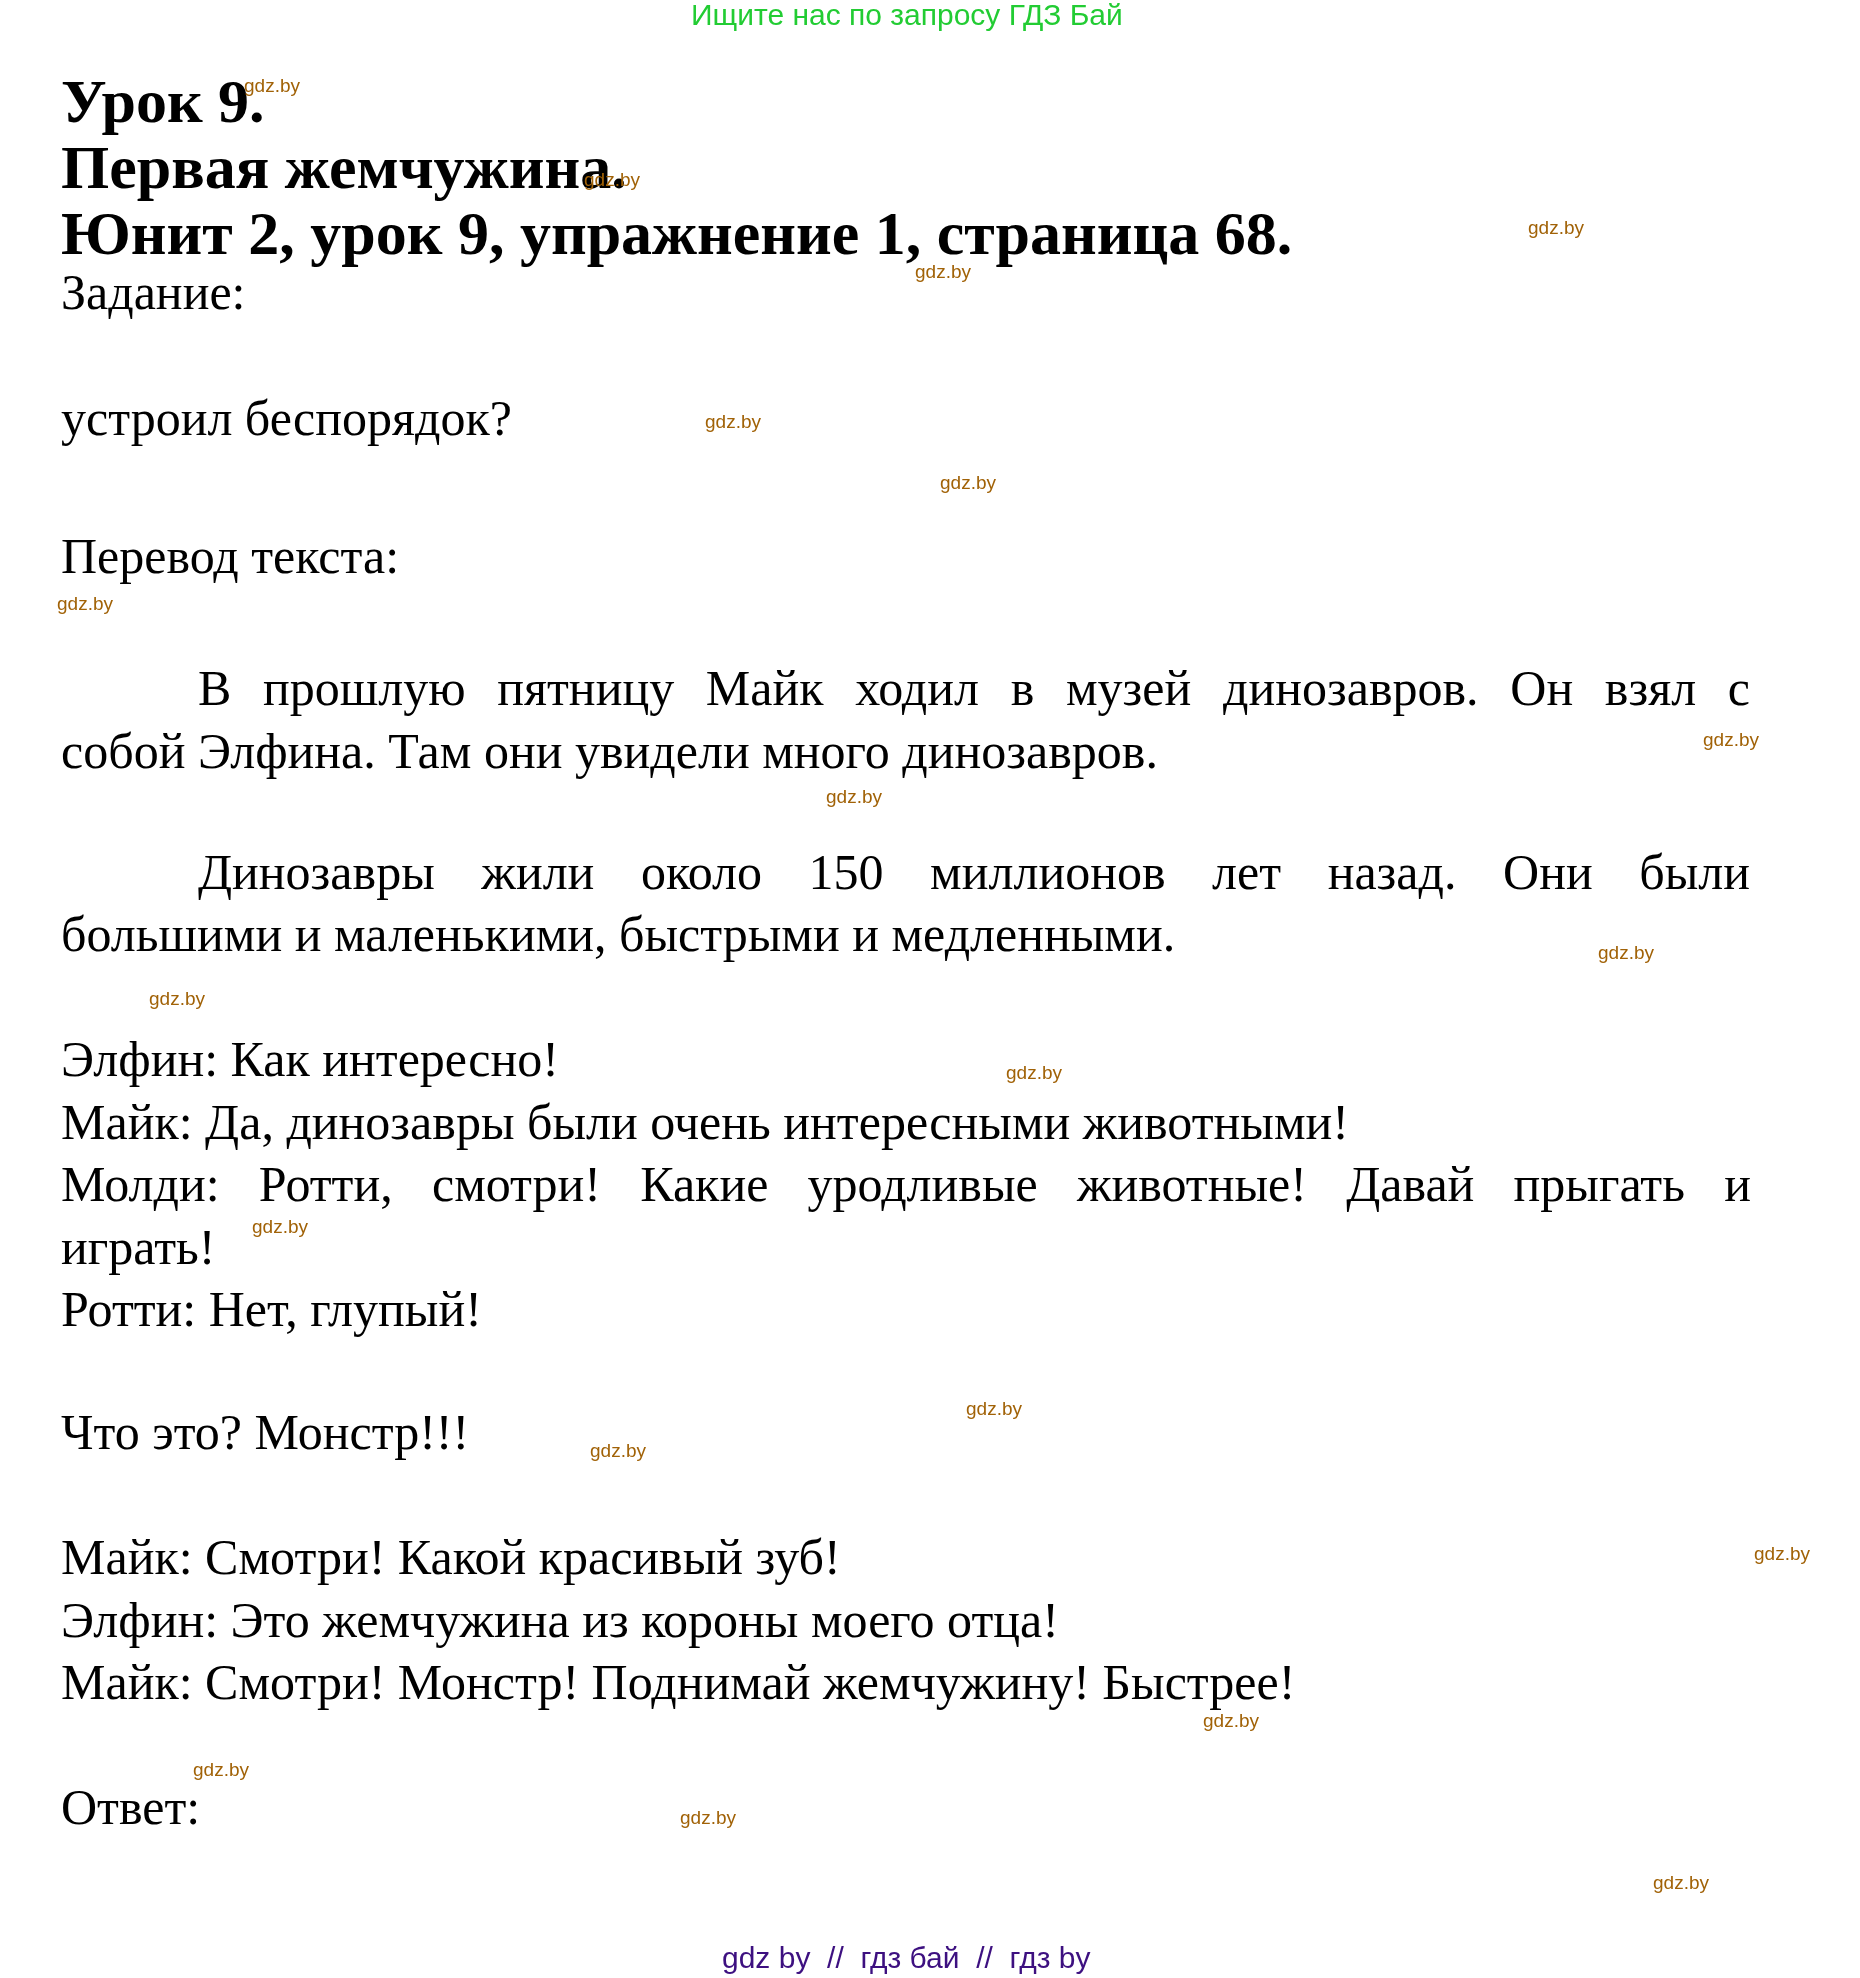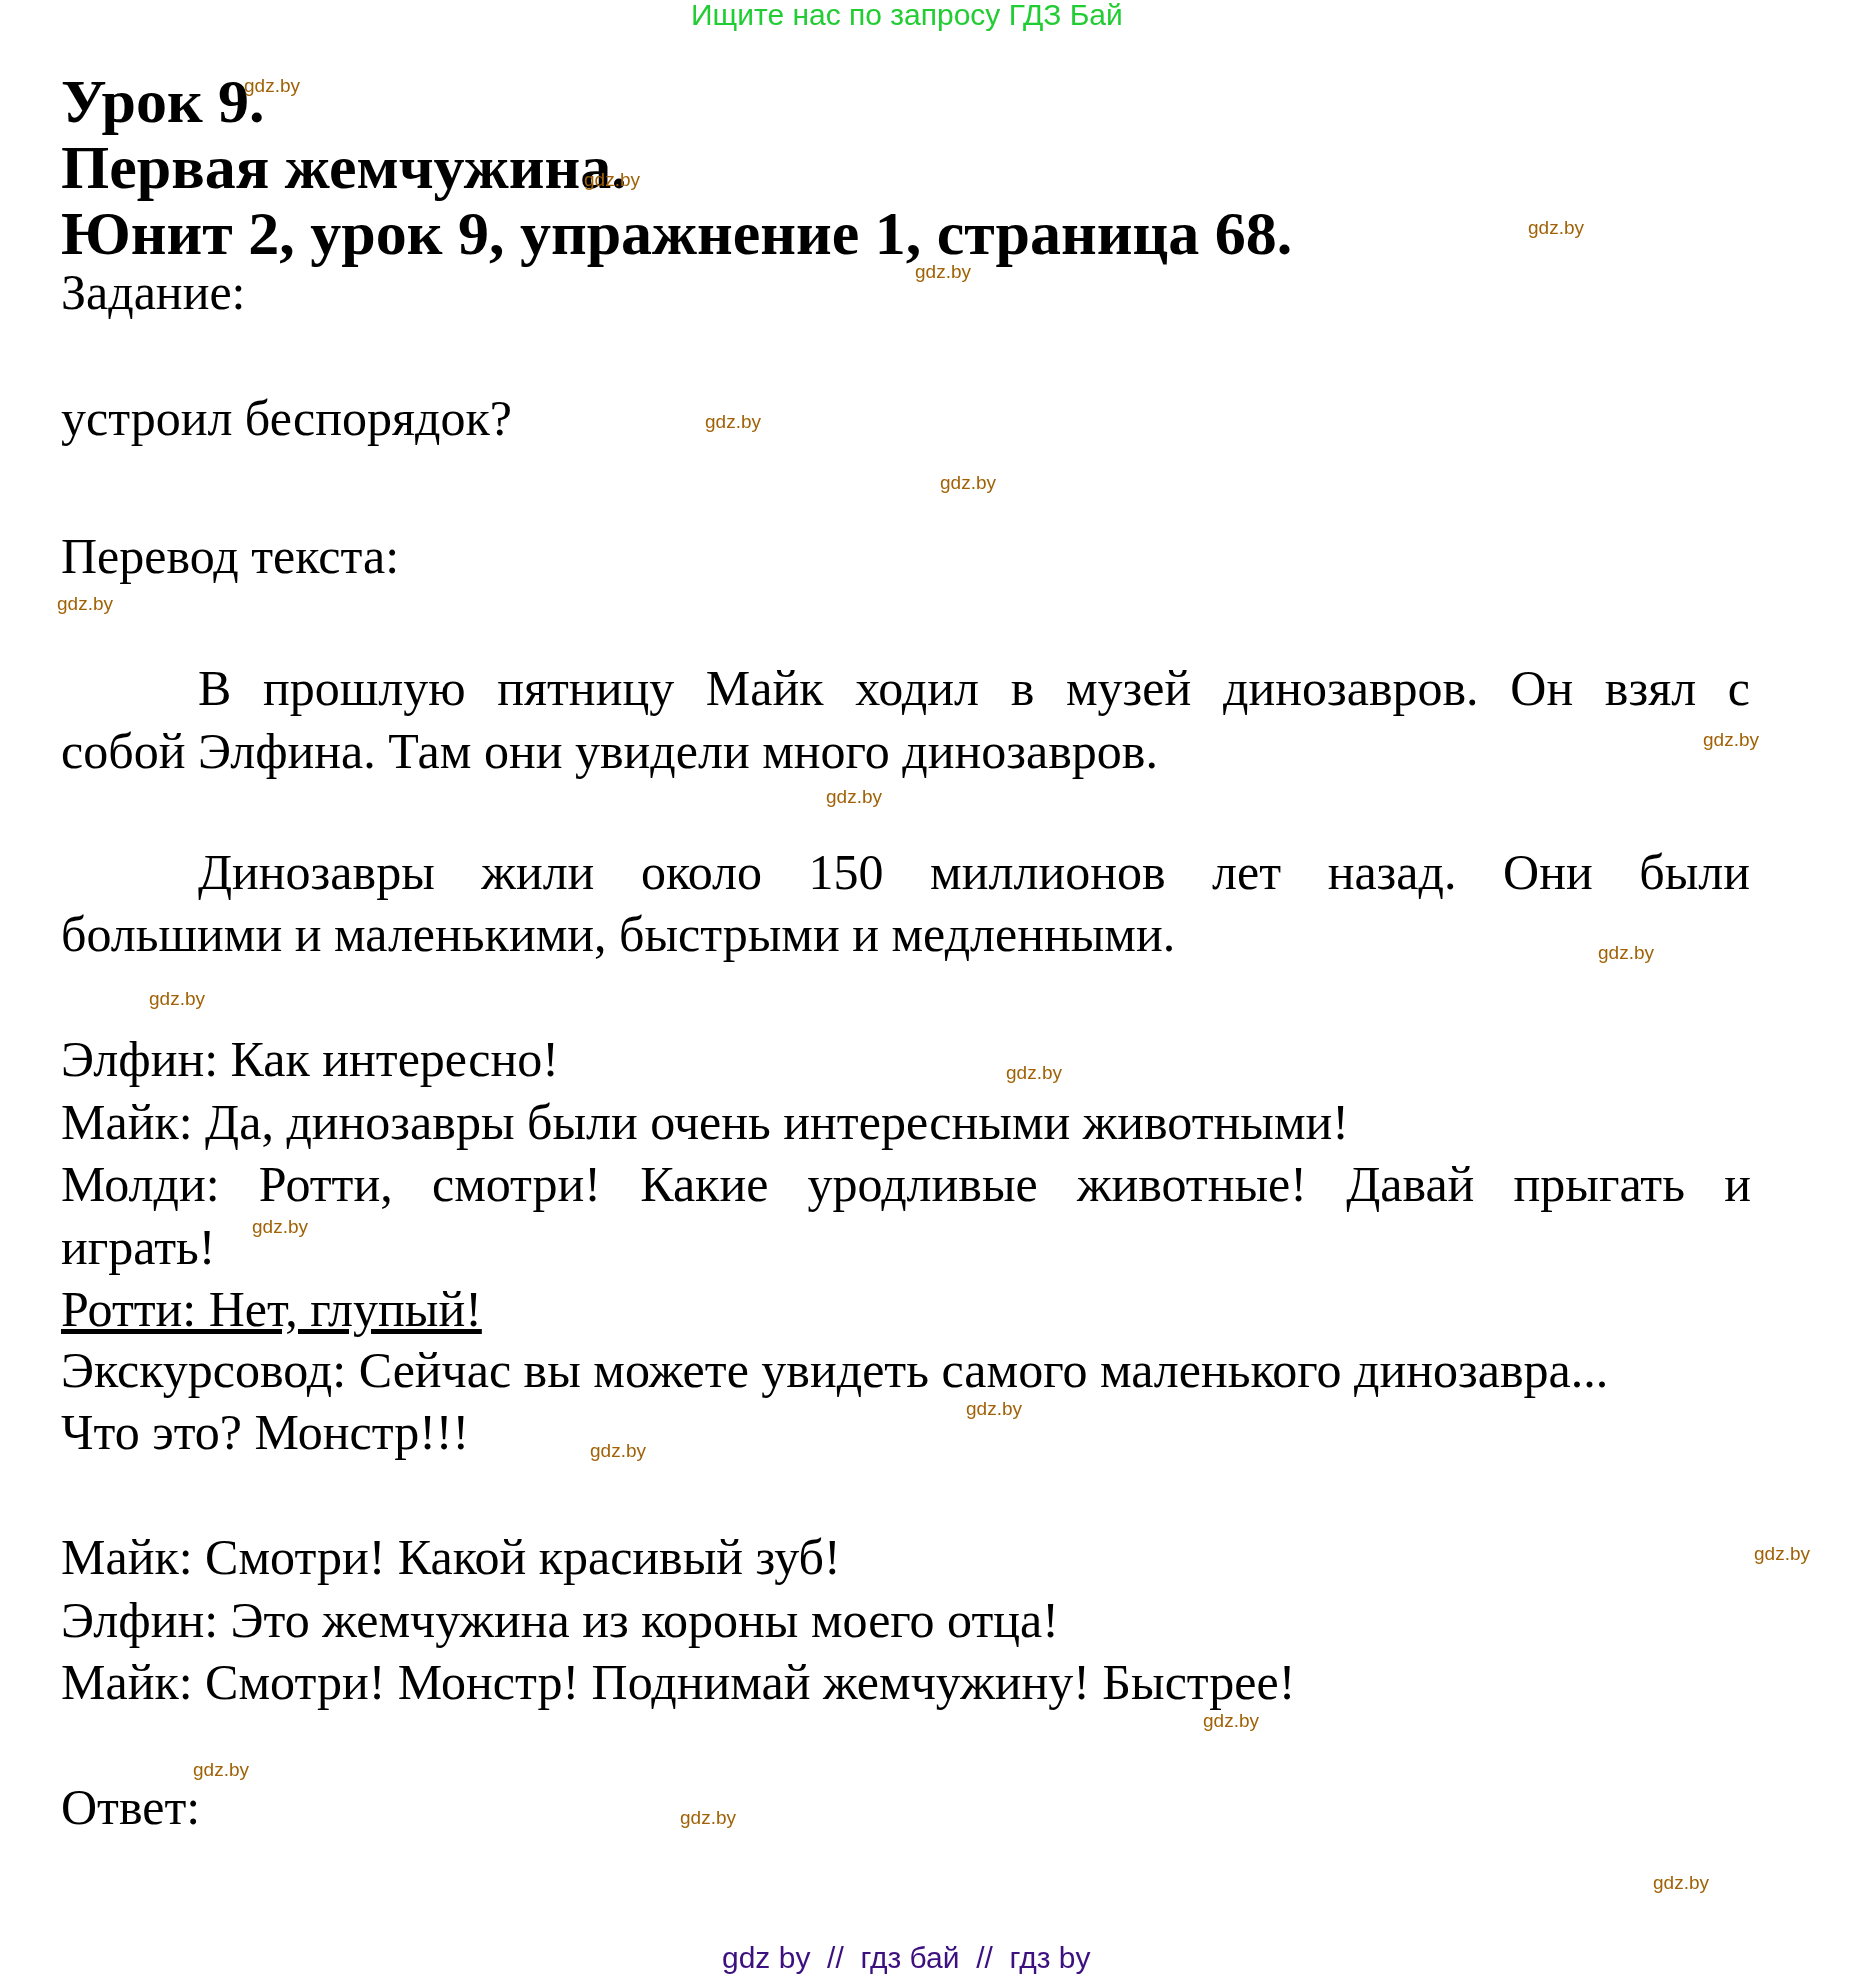--- a/index.html
+++ b/index.html
@@ -53,22 +53,21 @@
 
   <div class="abs serif t" style="left:61px; top:1030px;">Элфин: Как интересно!</div>
   <div class="abs wm" style="left:1006px; top:1062px;">gdz.by</div>
 
   <div class="abs serif t" style="left:61px; top:1093px;">Майк: Да, динозавры были очень интересными животными!</div>
 
   <div class="abs serif t just" style="left:61px; top:1155px;">Молди: Ротти, смотри! Какие уродливые животные! Давай прыгать и</div>
   <div class="abs serif t" style="left:61px; top:1218px;">играть!</div>
   <div class="abs wm" style="left:252px; top:1216px;">gdz.by</div>
 
-  <div class="abs serif t" style="left:61px; top:1280px;text-decoration:underline;">Ротти: Нет, глупый!</div>
-  <div class="abs serif t" style="left:61px; top:1341px;">Экскурсовод: Сейчас вы можете увидеть самого маленького динозавра...</div>
+  <div class="abs serif t" style="left:61px; top:1280px;">Ротти: Нет, глупый!</div>
   <div class="abs wm" style="left:966px; top:1398px;">gdz.by</div>
 
   <div class="abs serif t" style="left:61px; top:1403px;">Что это? Монстр!!!</div>
   <div class="abs wm" style="left:590px; top:1440px;">gdz.by</div>
 
   <div class="abs serif t" style="left:61px; top:1528px;">Майк: Смотри! Какой красивый зуб!</div>
   <div class="abs wm" style="left:1754px; top:1543px;">gdz.by</div>
 
   <div class="abs serif t" style="left:61px; top:1591px;">Элфин: Это жемчужина из короны моего отца!</div>
   <div class="abs serif t" style="left:61px; top:1653px;">Майк: Смотри! Монстр! Поднимай жемчужину! Быстрее!</div>

